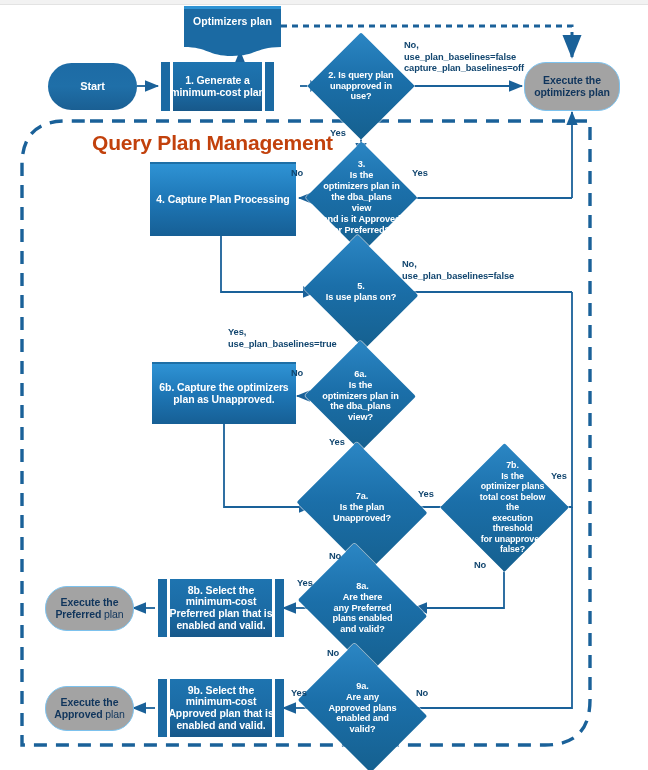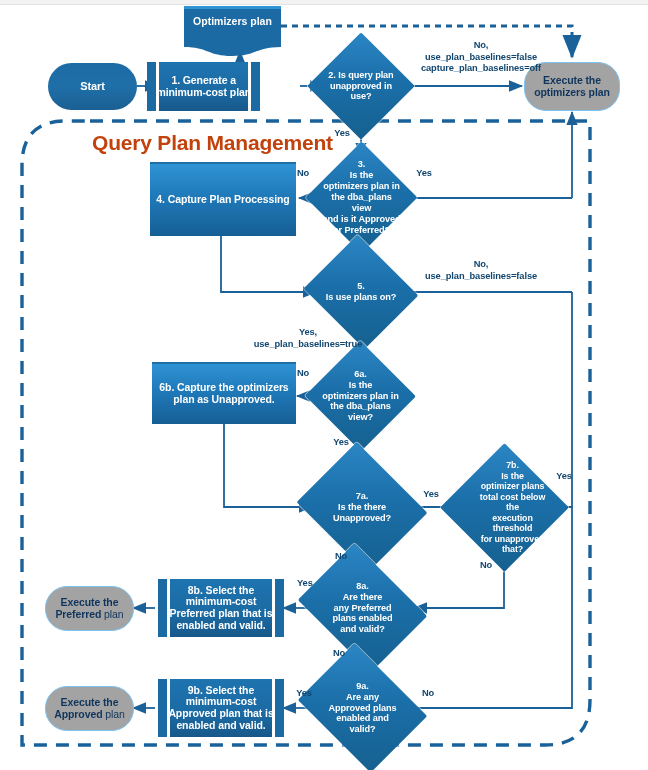--- a/index.html
+++ b/index.html
@@ -97,21 +97,20 @@
   .docshape .dsvg{position:absolute;left:0;top:0;}
   .docshape .dlabel{position:relative;z-index:2;padding-top:9px;}
 
   
   .elabel{
     position:absolute;
     color:#12466f;
     font-size:9.3px;
     font-weight:bold;
     line-height:1.25;
-    text-align:center;
     white-space:pre;
     letter-spacing:-0.1px;
   }
   .elabel.vert{
     white-space:normal;
     width:9px;
     line-height:1.18;
   }
 
   
@@ -200,21 +199,21 @@
       <path d="M0,0 H97 V41 C 72,41 72,50 48,50 C 24,50 24,41 0,41 Z" fill="#1b6aa3"></path>
       <rect x="0" y="0" width="97" height="3" fill="#2f93d4"></rect>
     </svg>
     <span class="dlabel">Optimizers plan</span>
   </div>
 
   <div class="node terminator" style="left:48px;top:63px;width:89px;height:47px;">
     <span>Start</span>
   </div>
 
-  <div class="node proc" style="left:147px;top:62px;width:113px;height:49px;justify-content:flex-end;">
+  <div class="node proc" style="left:161px;top:62px;width:113px;height:49px;">
     <div>
       <div>1. Generate a</div>
       <div>minimum-cost plan</div>
     </div>
   </div>
 
   <div class="node exec" style="left:524px;top:62px;width:96px;height:49px;">
     <div>
       <div>Execute the</div>
       <div>optimizers plan</div>
@@ -269,35 +268,35 @@
       <div>optimizers plan in</div>
       <div>the dba_plans</div>
       <div>view?</div>
     </div>
   </div>
 
   <div class="node diamond" style="left:312px;top:465px;width:100px;height:85px;">
     <div class="dshape"></div>
     <div class="dtext" style="width:115%;">
       <div>7a.</div>
-      <div>Is the there</div>
+      <div>Is the plan</div>
       <div>Unapproved?</div>
     </div>
   </div>
 
   <div class="node diamond" style="left:459px;top:462px;width:91px;height:91px;">
     <div class="dshape"></div>
     <div class="dtext" style="width:135%;font-size:8.9px;margin-left:16px;">
       <div>7b.</div>
       <div>Is the</div>
       <div>optimizer plans</div>
       <div>total cost below the</div>
       <div>execution threshold</div>
       <div>for unapproved</div>
-      <div>that?</div>
+      <div>false?</div>
     </div>
   </div>
 
   <div class="node diamond" style="left:311px;top:568px;width:103px;height:80px;">
     <div class="dshape"></div>
     <div class="dtext" style="width:115%;">
       <div>8a.</div>
       <div>Are there</div>
       <div>any Preferred</div>
       <div>plans enabled</div>

